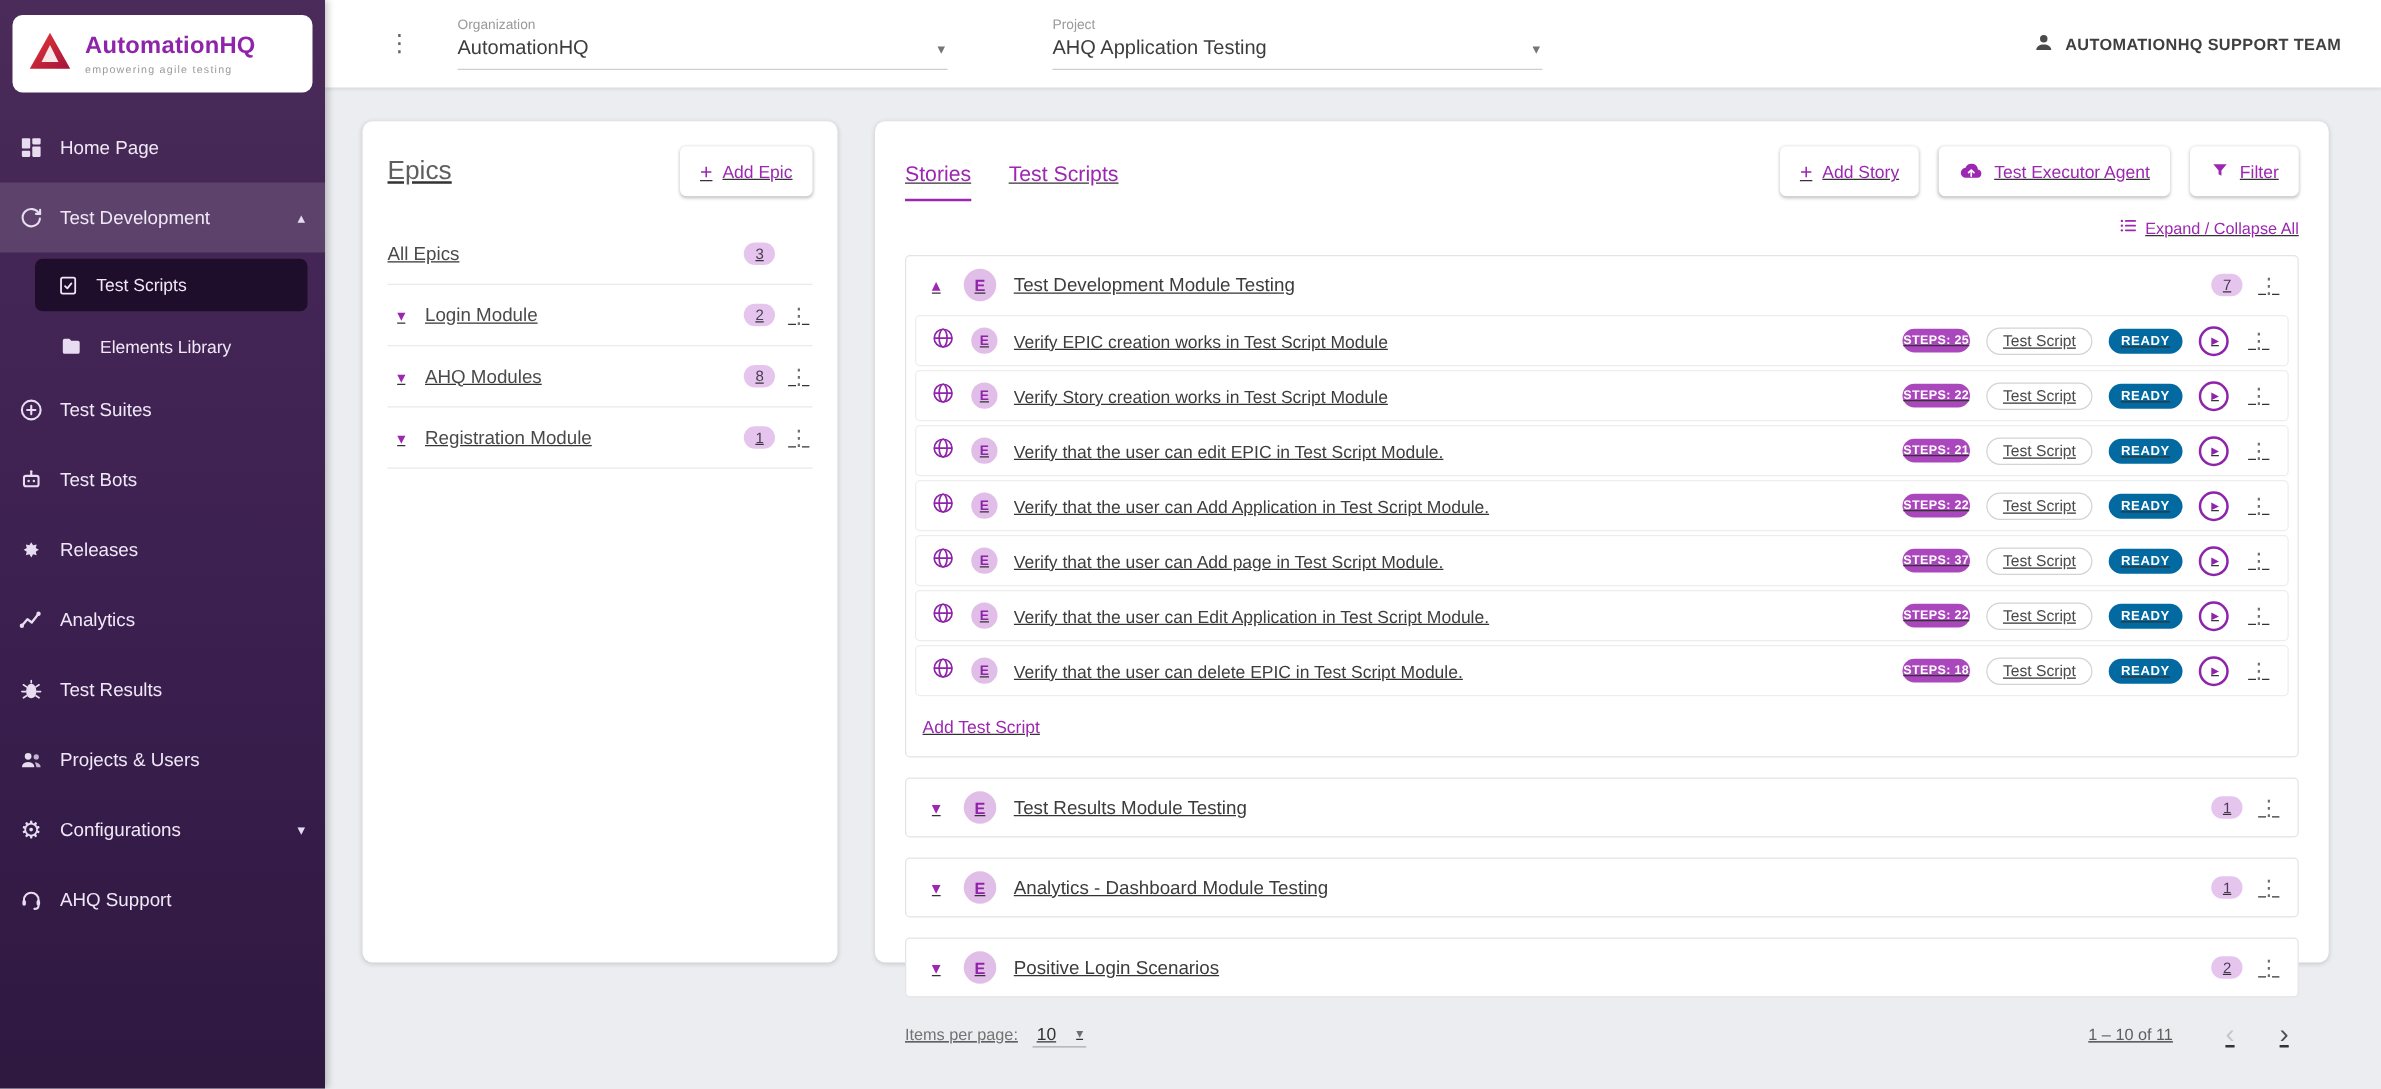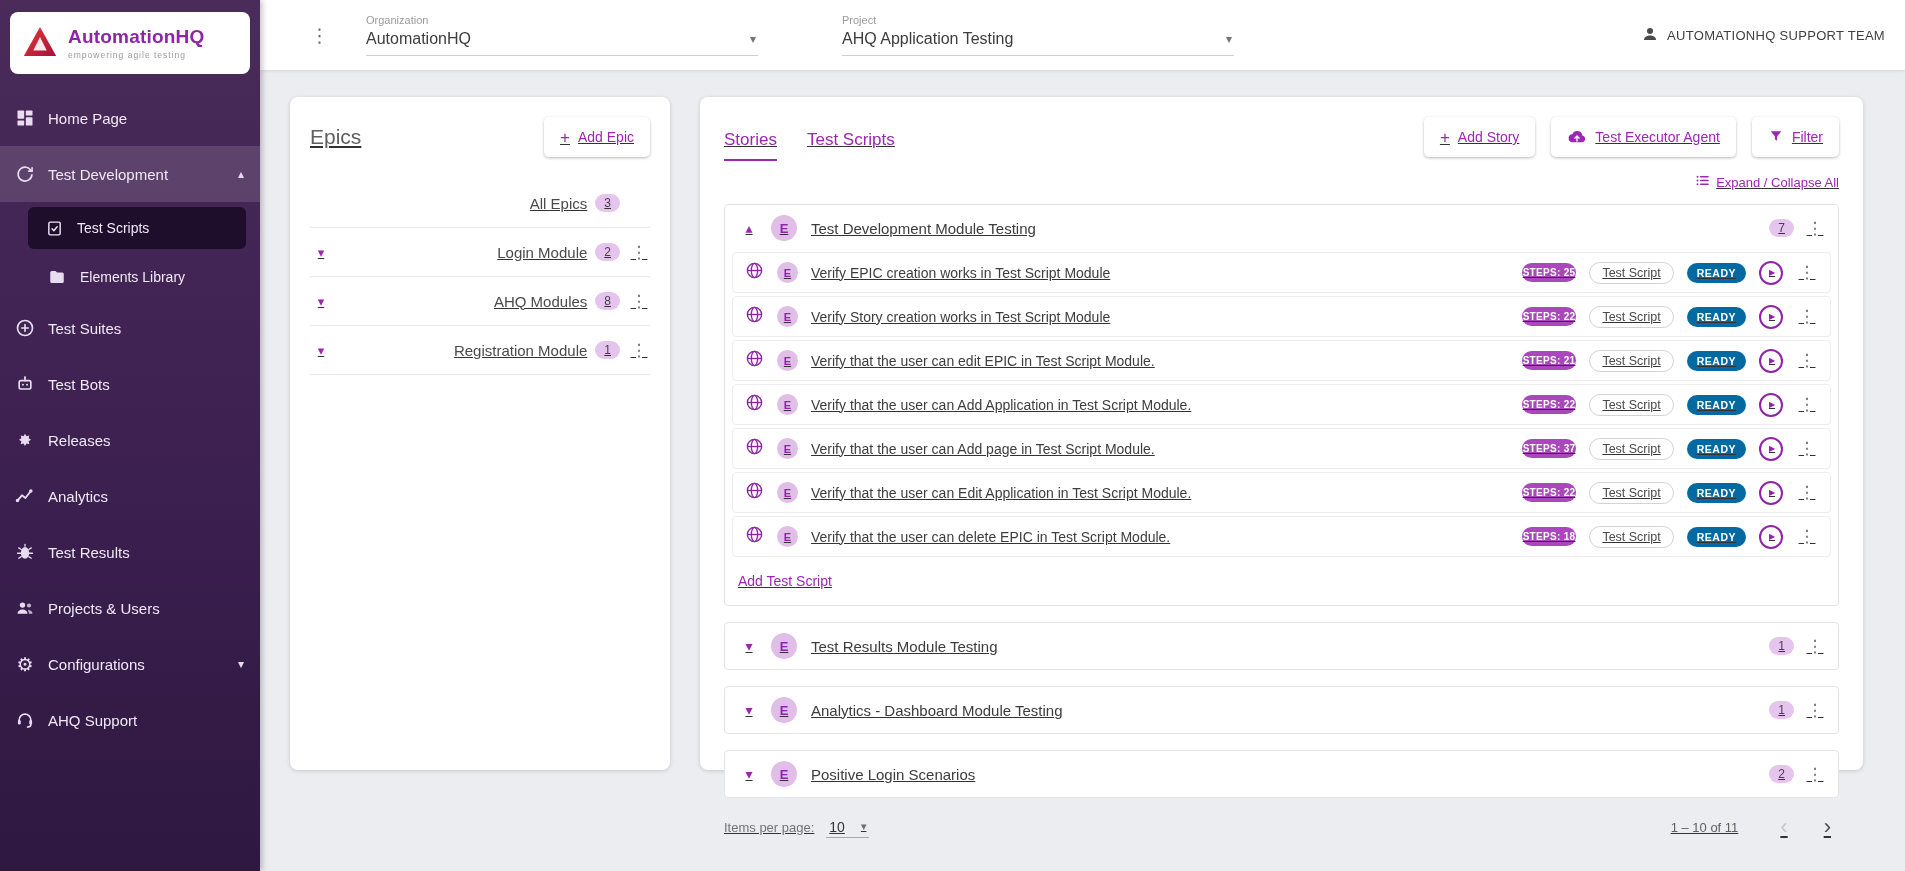--- a/index.html
+++ b/index.html
@@ -37,39 +37,39 @@
   
   .topbar { grid-row:1; grid-column:2; background:#fff; box-shadow:0 1px 3px rgba(0,0,0,.10);
     display:flex; align-items:center; position:relative; z-index:2; }
   .vdots { margin-left:50px; color:#666; font-size:19px; width:18px; text-align:center; cursor:pointer; }
   .select-field { margin-left:38px; width:392px; cursor:pointer; }
   .select-field.second { margin-left:84px; }
   .select-label { font-size:11px; color:#9a9a9a; }
   .select-value-row { display:flex; align-items:center; justify-content:space-between;
     border-bottom:1px solid #cfcfcf; padding:4px 2px 7px 0; font-size:16px; color:#3c3c3c; }
   .select-caret { color:#757575; font-size:12px; }
-  .user-chip { margin-left:auto; margin-right:20px; display:flex; align-items:center; gap:8px;
-    font-size:13px; font-weight:400; color:#3f3f3f; letter-spacing:.3px; cursor:pointer; }
+  .user-chip { margin-left:auto; margin-right:32px; display:flex; align-items:center; gap:8px;
+    font-size:13px; font-weight:700; color:#3f3f3f; letter-spacing:.3px; cursor:pointer; }
 
   
   .content { grid-row:2; grid-column:2; padding:27px 42px 0 30px; display:flex; gap:30px; }
   .panel { background:#fff; border-radius:8px; box-shadow:0 1px 4px rgba(0,0,0,.16); height:673px;text-decoration:underline; }
 
   
   .epics-panel { width:380px; min-width:380px; padding:20px; }
   .epics-header { display:flex; align-items:center; justify-content:space-between; }
   .epics-title { font-size:21px; color:#5f5f5f; }
   .btn { display:inline-flex; align-items:center; gap:8px; background:#fff; border:none;
     box-shadow:0 1px 3px rgba(0,0,0,.28); border-radius:5px; color:#9c27b0; font-weight:500;
     font-size:14px; height:40px; padding:0 16px; cursor:pointer; font-family:inherit; white-space:nowrap; }
   .btn-plus { font-size:17px; line-height:1; }
   .epics-list { margin-top:22px; }
   .epic-row { display:flex; align-items:center; height:49px; border-bottom:1px solid #eaeaea; gap:8px; cursor:pointer; }
   .epic-chevron { color:#9c27b0; font-size:13px; width:22px; text-align:center; }
-  .epic-label { flex:1; font-size:15px; color:#4a4a4a;text-align:right; }
+  .epic-label { flex:1; font-size:15px; color:#4a4a4a; }
   .count-badge { background:#e5c5ee; color:#4a3a52; font-size:12px; border-radius:10px;
     padding:2px 9px; min-width:14px; text-align:center; }
   .kebab { color:#6f6f6f; font-size:17px; width:22px; text-align:center; cursor:pointer; }
   .kebab.ghost { visibility:hidden; }
 
   
   .stories-panel { flex:1; padding:20px 24px; display:flex; flex-direction:column; }
   .sp-header { display:flex; align-items:flex-end; }
   .tabs { display:flex; gap:30px; }
   .tab { font-size:17px; color:#9c27b0; padding-bottom:9px; cursor:pointer; }

